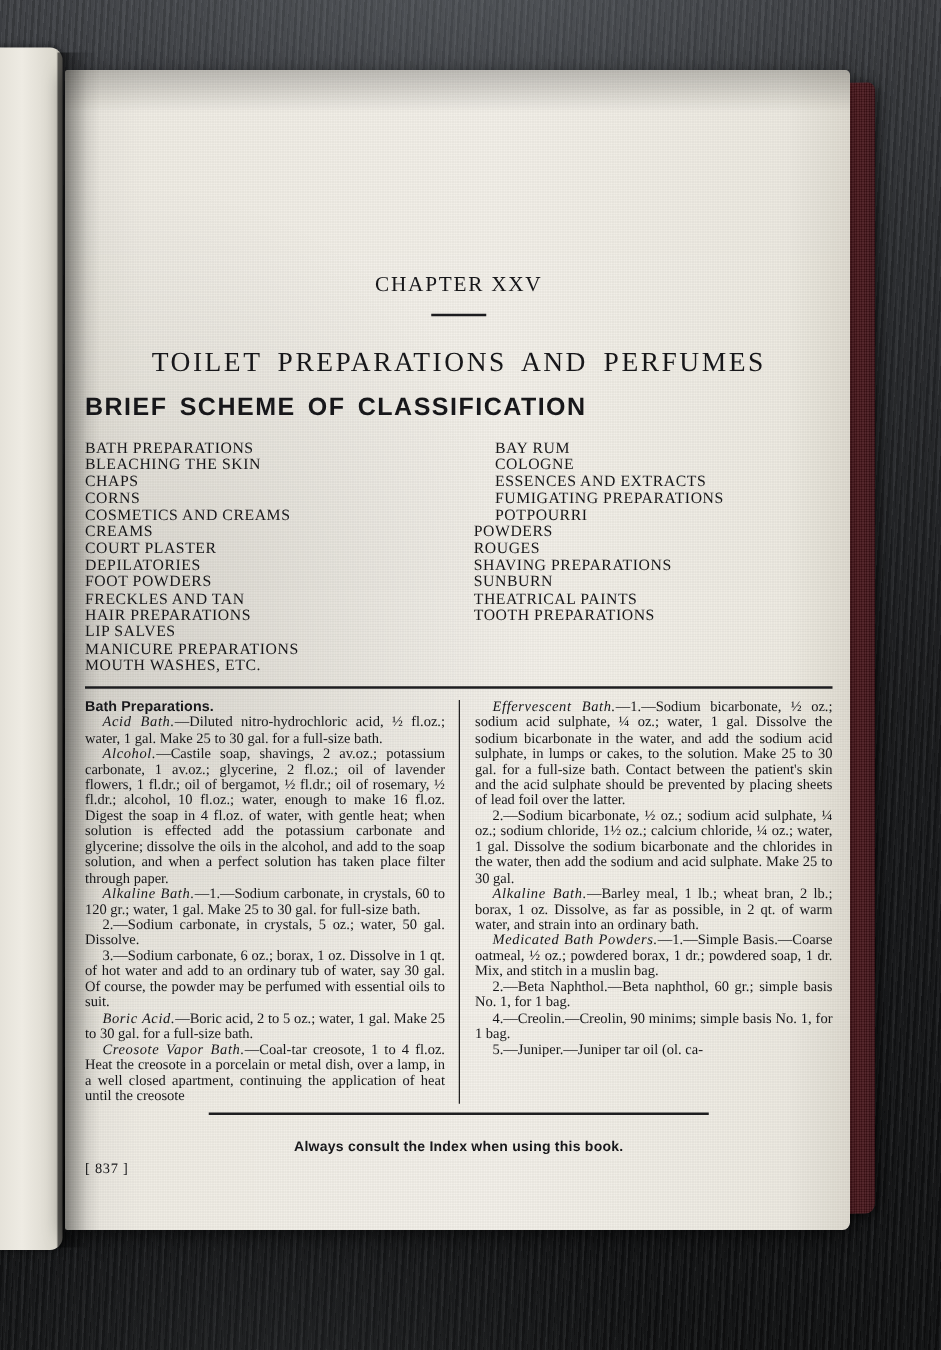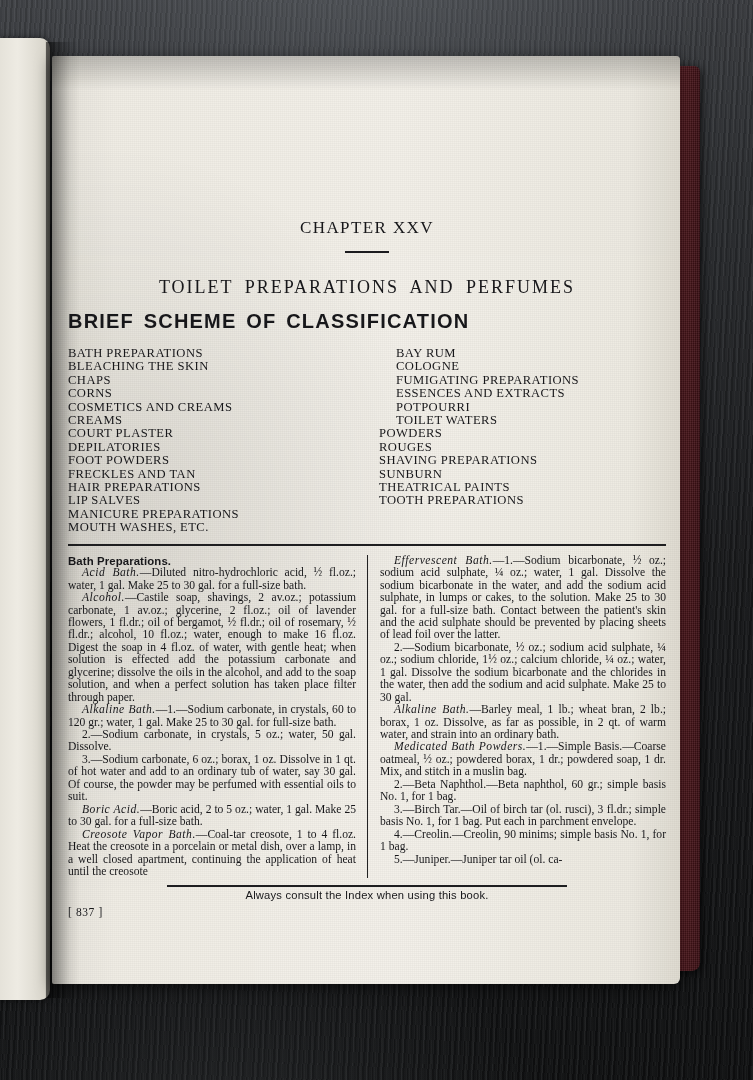--- a/index.html
+++ b/index.html
@@ -143,21 +143,21 @@
     margin-top: 162px;
     font-family: "Liberation Serif", serif;
   }
   .rule-short {
     width: 44px; height: 2px;
     background: #1b1b1e;
     margin: 13px auto 0;
   }
   .chapter-title {
     text-align: center;
-    font-size: 18px;
+    font-size: 22px;
     letter-spacing: 2.0px;
     margin-top: 24px;
     word-spacing: 5px;
     font-family: "Liberation Serif", serif;
   }
   .scheme-title {
     font-size: 20px;
     font-weight: bold;
     letter-spacing: 1.2px;
     margin-top: 12px;
@@ -209,24 +209,24 @@
 
   
   .footer-rule {
     height: 1.5px;
     background: #1e1e20;
     width: 400px;
     margin: 7px auto 0;
   }
   .footer-note {
     text-align: center;
-    font-weight: normal;
+    font-weight: bold;
     font-size: 11.2px;
     font-family: "Liberation Sans", sans-serif;
-    margin-top: 2px;
+    margin-top: 20px;
     letter-spacing: .2px;
   }
   .folio {
     text-align: left;
     font-size: 11.5px;
     margin-top: 5px;
     letter-spacing: .6px;
   }
 </style>
 </head>
@@ -264,24 +264,23 @@
               <li>HAIR PREPARATIONS</li>
               <li>LIP SALVES</li>
               <li>MANICURE PREPARATIONS</li>
               <li>MOUTH WASHES, ETC.</li>
             </ul>
           </div>
           <div class="scheme-col right">
             <ul>
               <li class="sub">BAY RUM</li>
               <li class="sub">COLOGNE</li>
+              <li class="sub">ESSENCES AND EXTRACTS</li>
               <li class="sub">FUMIGATING PREPARATIONS</li>
-              <li class="sub">ESSENCES AND EXTRACTS</li>
               <li class="sub">POTPOURRI</li>
-              <li class="sub">TOILET WATERS</li>
               <li>POWDERS</li>
               <li>ROUGES</li>
               <li>SHAVING PREPARATIONS</li>
               <li>SUNBURN</li>
               <li>THEATRICAL PAINTS</li>
               <li>TOOTH PREPARATIONS</li>
             </ul>
           </div>
         </div>
 
@@ -312,21 +311,20 @@
             <p><span class="it">Effervescent Bath.</span><span>—1.—Sodium bicarbonate, ½ oz.; sodium acid sulphate, ¼ oz.; water, 1 gal. Dissolve the sodium bicarbonate in the water, and add the sodium acid sulphate, in lumps or cakes, to the solution. Make 25 to 30 gal. for a full-size bath. Contact between the patient's skin and the acid sulphate should be prevented by placing sheets of lead foil over the latter.</span></p>
 
             <p>2.—Sodium bicarbonate, ½ oz.; sodium acid sulphate, ¼ oz.; sodium chloride, 1½ oz.; calcium chloride, ¼ oz.; water, 1 gal. Dissolve the sodium bicarbonate and the chlorides in the water, then add the sodium and acid sulphate. Make 25 to 30 gal.</p>
 
             <p><span class="it">Alkaline Bath.</span><span>—Barley meal, 1 lb.; wheat bran, 2 lb.; borax, 1 oz. Dissolve, as far as possible, in 2 qt. of warm water, and strain into an ordinary bath.</span></p>
 
             <p><span class="it">Medicated Bath Powders.</span><span>—1.—Simple Basis.—Coarse oatmeal, ½ oz.; powdered borax, 1 dr.; powdered soap, 1 dr. Mix, and stitch in a muslin bag.</span></p>
 
             <p>2.—Beta Naphthol.—Beta naphthol, 60 gr.; simple basis No. 1, for 1 bag.</p>
 
-            <p>3.—Birch Tar.—Oil of birch tar (ol. rusci), 3 fl.dr.; simple basis No. 1, for 1 bag. Put each in parchment envelope.</p>
 
             <p>4.—Creolin.—Creolin, 90 minims; simple basis No. 1, for 1 bag.</p>
 
             <p>5.—Juniper.—Juniper tar oil (ol. ca-</p>
           </div>
 
         </div>
 
         <div class="footer-rule"></div>
         <div class="footer-note">Always consult the Index when using this book.</div>

